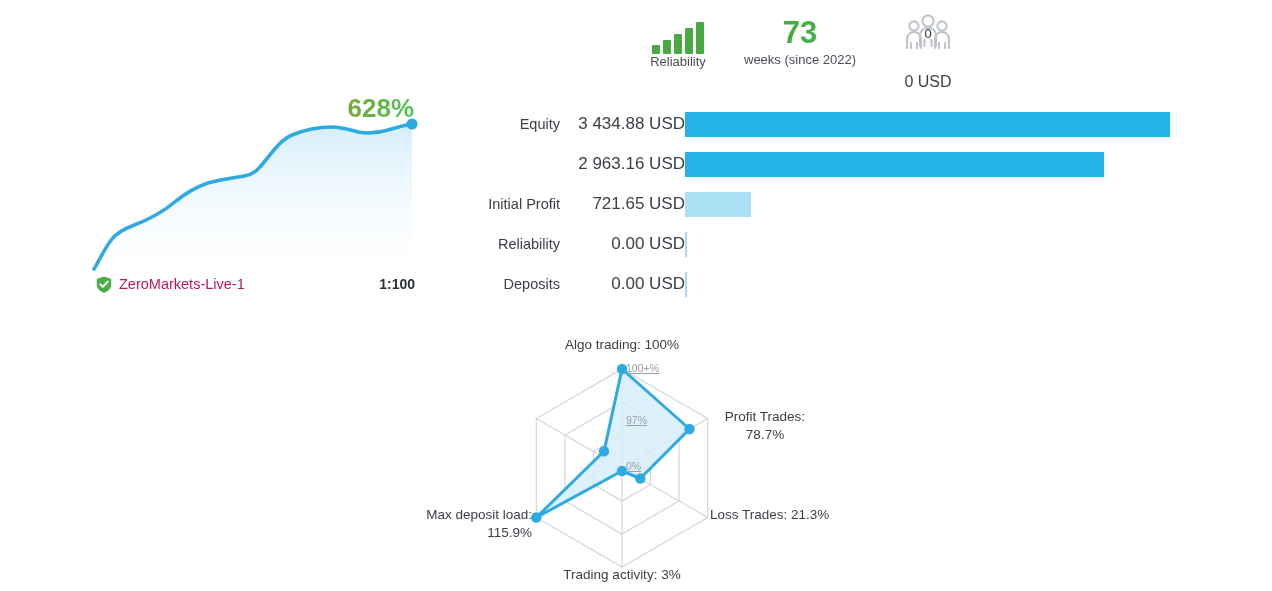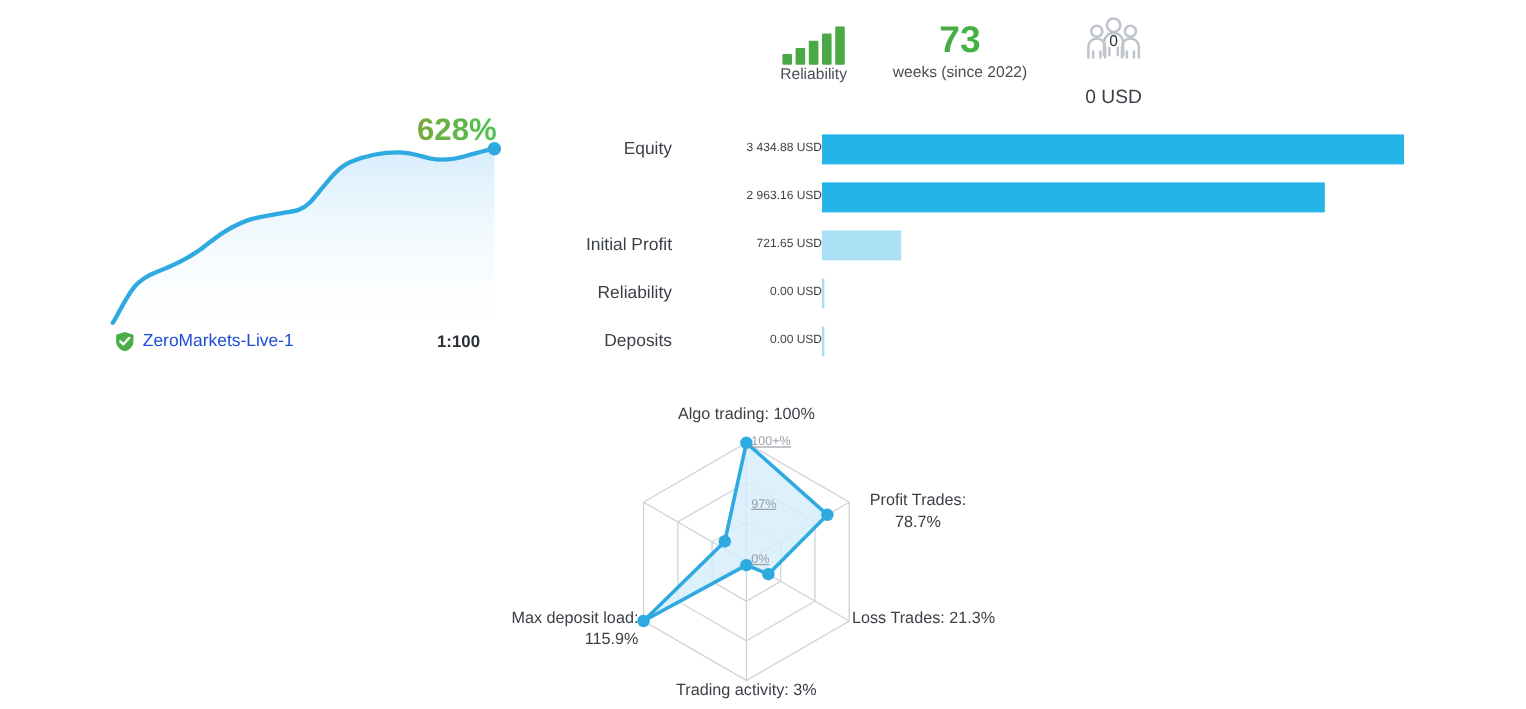--- a/index.html
+++ b/index.html
@@ -40,28 +40,28 @@
     position:absolute;right:4px;top:-2px;
     font-size:26px;font-weight:bold;line-height:30px;
     background:linear-gradient(90deg,#7aa83c 0%,#49c552 100%);
     -webkit-background-clip:text;background-clip:text;
     -webkit-text-fill-color:transparent;color:#55b84a;
   }
   .growth-svg{position:absolute;left:0;top:22px;}
   .growth-foot{position:absolute;left:0;right:0;top:180px;height:22px;}
   .broker{position:absolute;left:8px;top:0;display:flex;align-items:center;gap:7px;}
   .shield{width:16px;height:17px;position:relative;flex:none;}
-  .broker-name{font-size:14.5px;color:#1d4ed8;line-height:18px;text-align:right;}
-  .leverage{position:absolute;right:18px;top:0;font-size:14px;font-weight:bold;color:#2b2f36;line-height:18px;}
+  .broker-name{font-size:14.5px;color:#be185d;line-height:18px;text-align:right;}
+  .leverage{position:absolute;right:3px;top:0;font-size:14px;font-weight:bold;color:#2b2f36;line-height:18px;}
 
   
   .stats{position:absolute;left:430px;top:104px;width:740px;height:200px;}
   .srow{position:relative;height:40px;}
   .slabel{position:absolute;left:0;width:130px;text-align:right;font-size:14.5px;color:#3b3f46;line-height:40px;}
-  .svalue{position:absolute;left:140px;width:115px;text-align:right;font-size:10px;color:#3b3f46;line-height:40px;}
+  .svalue{position:absolute;left:140px;width:115px;text-align:right;font-size:17px;color:#3b3f46;line-height:40px;}
   .sbarwrap{position:absolute;left:255px;top:8px;height:25px;right:0;}
   .sbar{height:25px;background:#24b4e8;}
   .sbar.light{background:#ace0f5;}
   .sbar.zero{width:2px;background:#a9dcf2;}
 
   
   .radar{position:absolute;left:390px;top:338px;width:470px;height:253px;}
   .radar svg{position:absolute;left:0;top:0;}
   .rlabel{position:absolute;font-size:13.5px;color:#3b3f46;line-height:18px;text-align:center;}
   .ringlabel{position:absolute;font-size:10.5px;color:#9aa0a8;line-height:12px;text-decoration:underline;}

